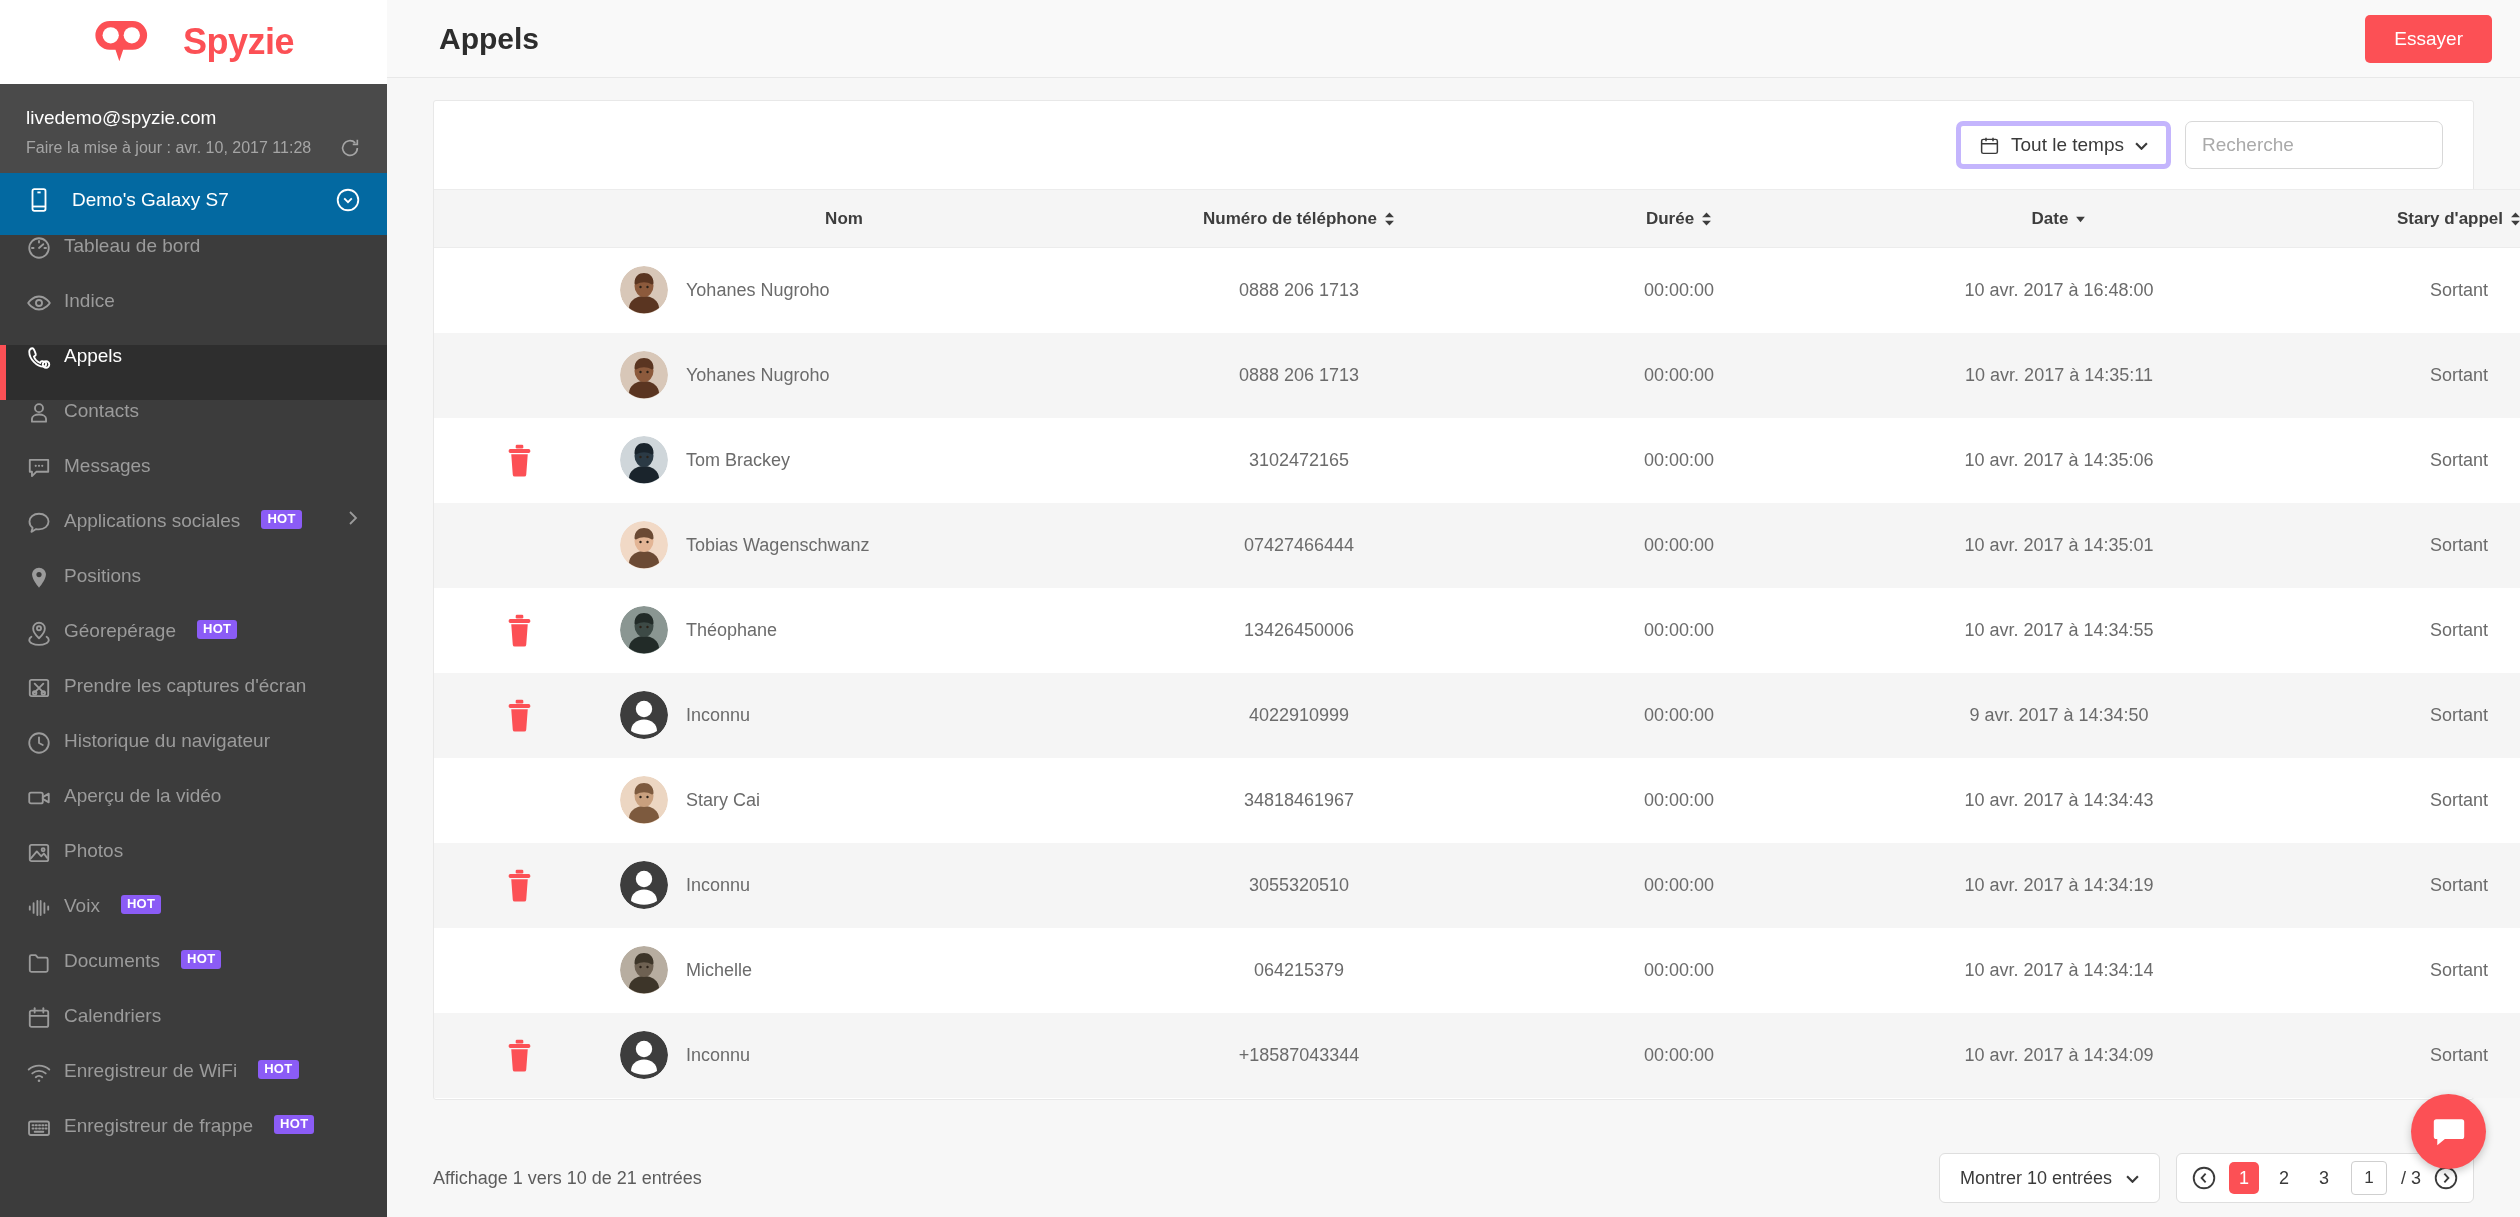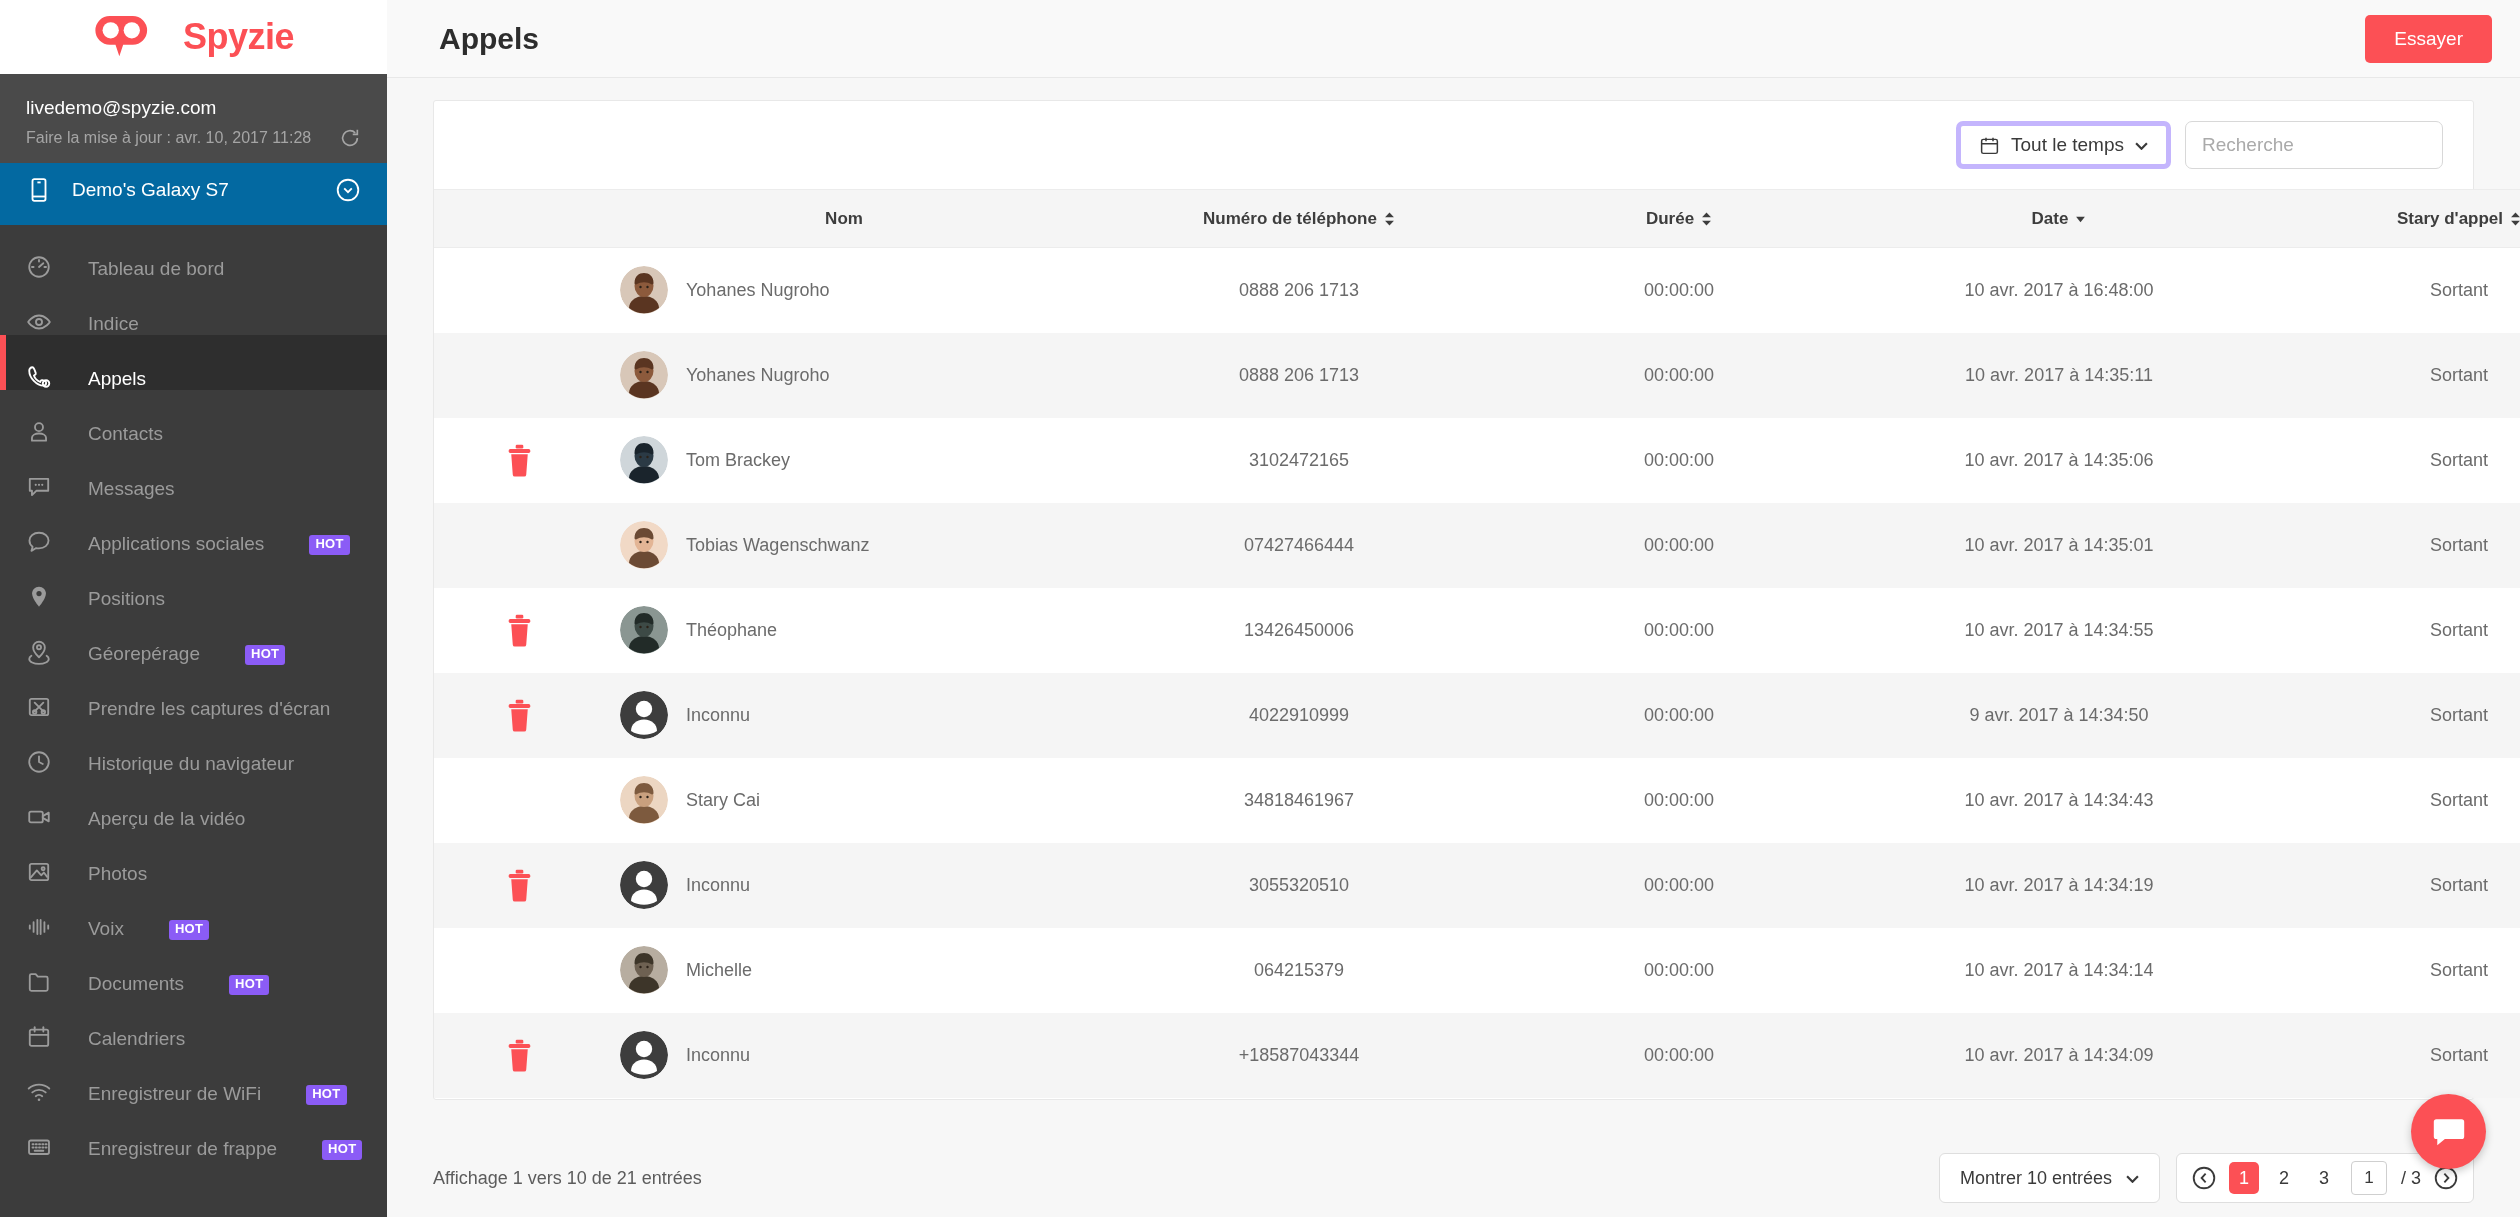--- a/index.html
+++ b/index.html
@@ -10,21 +10,21 @@
     background: #ffffff; overflow: hidden;
   }
   .app { display: flex; width: 2520px; height: 1217px; }
 
   
   .sidebar {
     width: 387px; min-width: 387px; height: 1217px;
     background: #3c3c3c; position: relative; overflow: hidden;
   }
   .logo-area {
-    height: 74px; background: #ffffff;
+    height: 84px; background: #ffffff;
     display: flex; align-items: center; justify-content: center; gap: 22px;
   }
   .logo-mark { width: 68px; height: 46px; display: block; }
   .logo-text {
     font-size: 36px; font-weight: bold; color: #fc5055;
     letter-spacing: -0.5px; line-height: 1;
   }
   .account {
     background: #4a4a4a; padding: 20px 26px 14px 26px;
   }
@@ -34,21 +34,21 @@
   .refresh-icon { width: 22px; height: 22px; flex: 0 0 auto; }
   .device {
     background: #0369a1; display: flex; align-items: center;
     padding: 14px 26px 22px 26px; gap: 20px;
   }
   .device-name { color: #ffffff; font-size: 19px; flex: 1; }
   .device-icon, .device-chevron { width: 26px; height: 26px; flex: 0 0 auto; }
 
   .menu { padding: 0; }
   .menu-item {
-    display: flex; align-items: flex-end; gap: 36px;
+    display: flex; align-items: flex-start; gap: 12px;
     height: 55px; padding: 0 26px; position: relative;
     color: #9b9b9b; font-size: 19px; cursor: pointer;
   }
   .menu-item .m-icon { width: 26px; height: 26px; flex: 0 0 auto; display:block; }
   .menu-item .m-label { white-space: nowrap; }
   .menu-item.active { background: #2e2e2e; color: #ffffff; }
   .menu-item.active::before {
     content: ""; position: absolute; left: 0; top: 0;
     width: 6px; height: 100%; background: #fc5055;
   }

